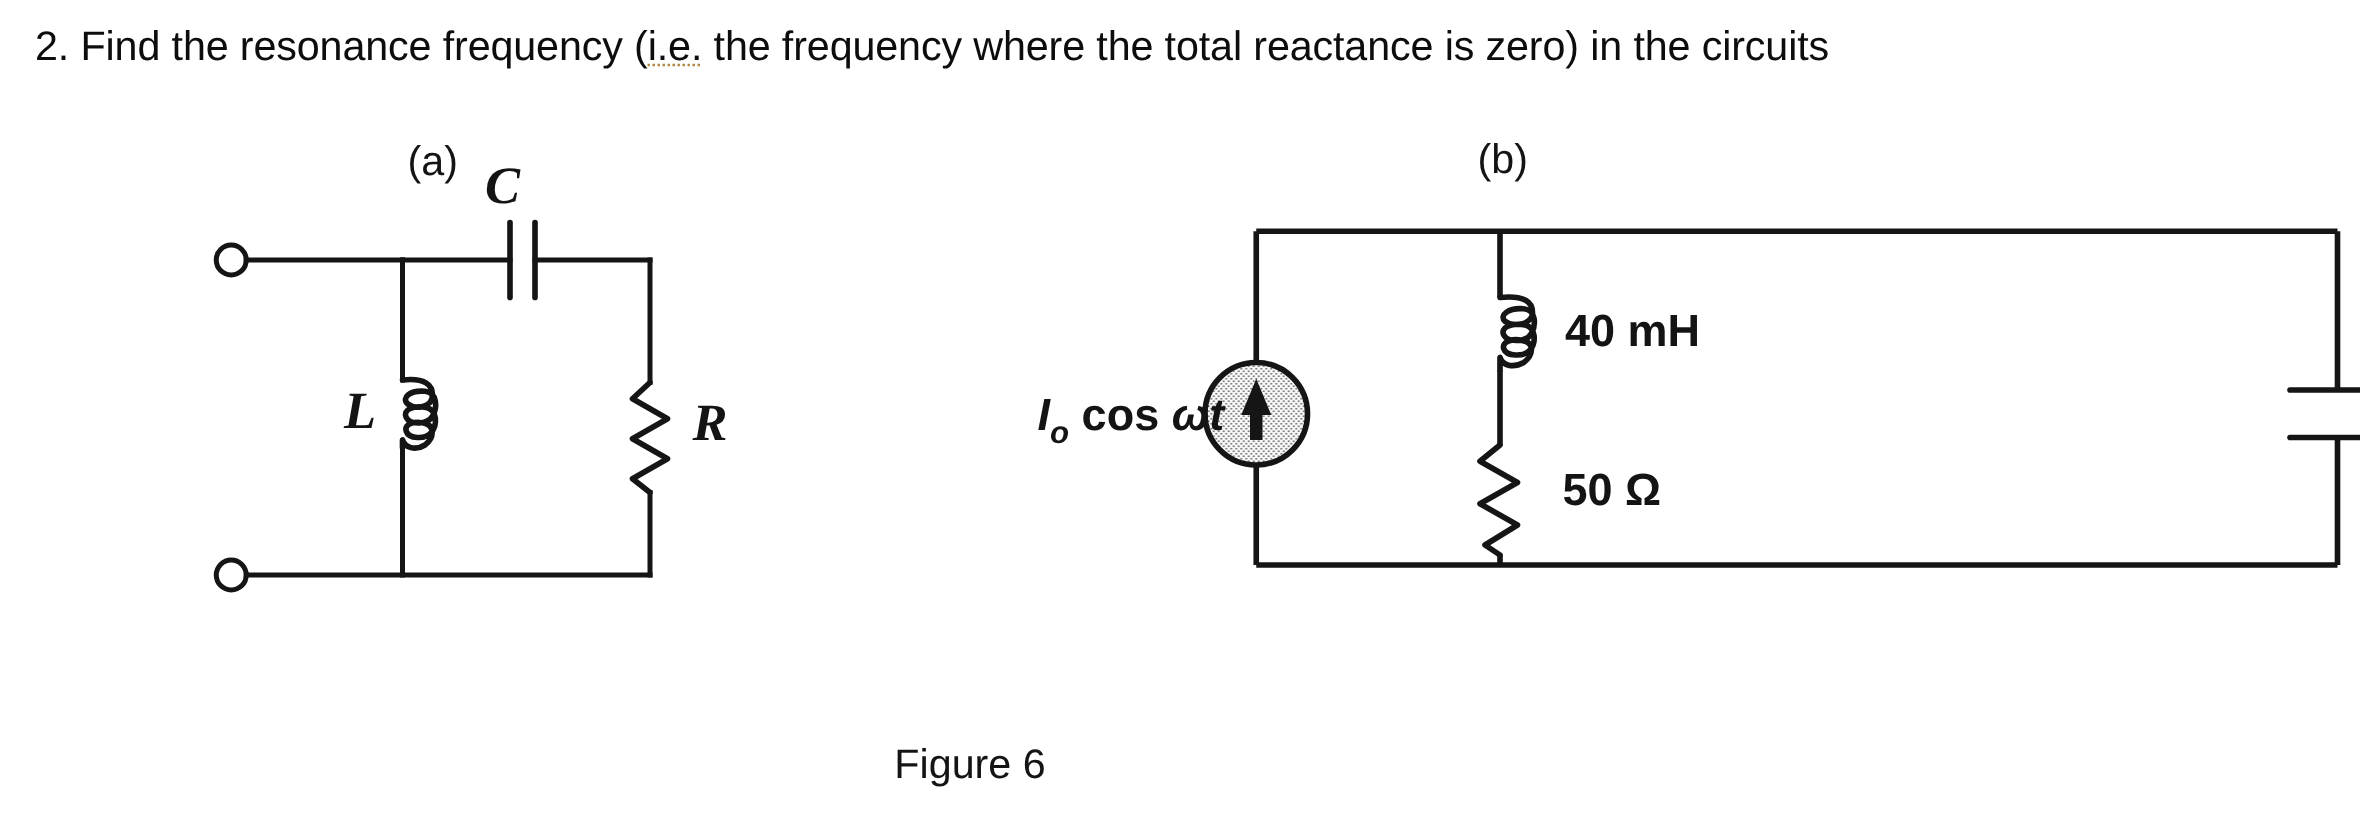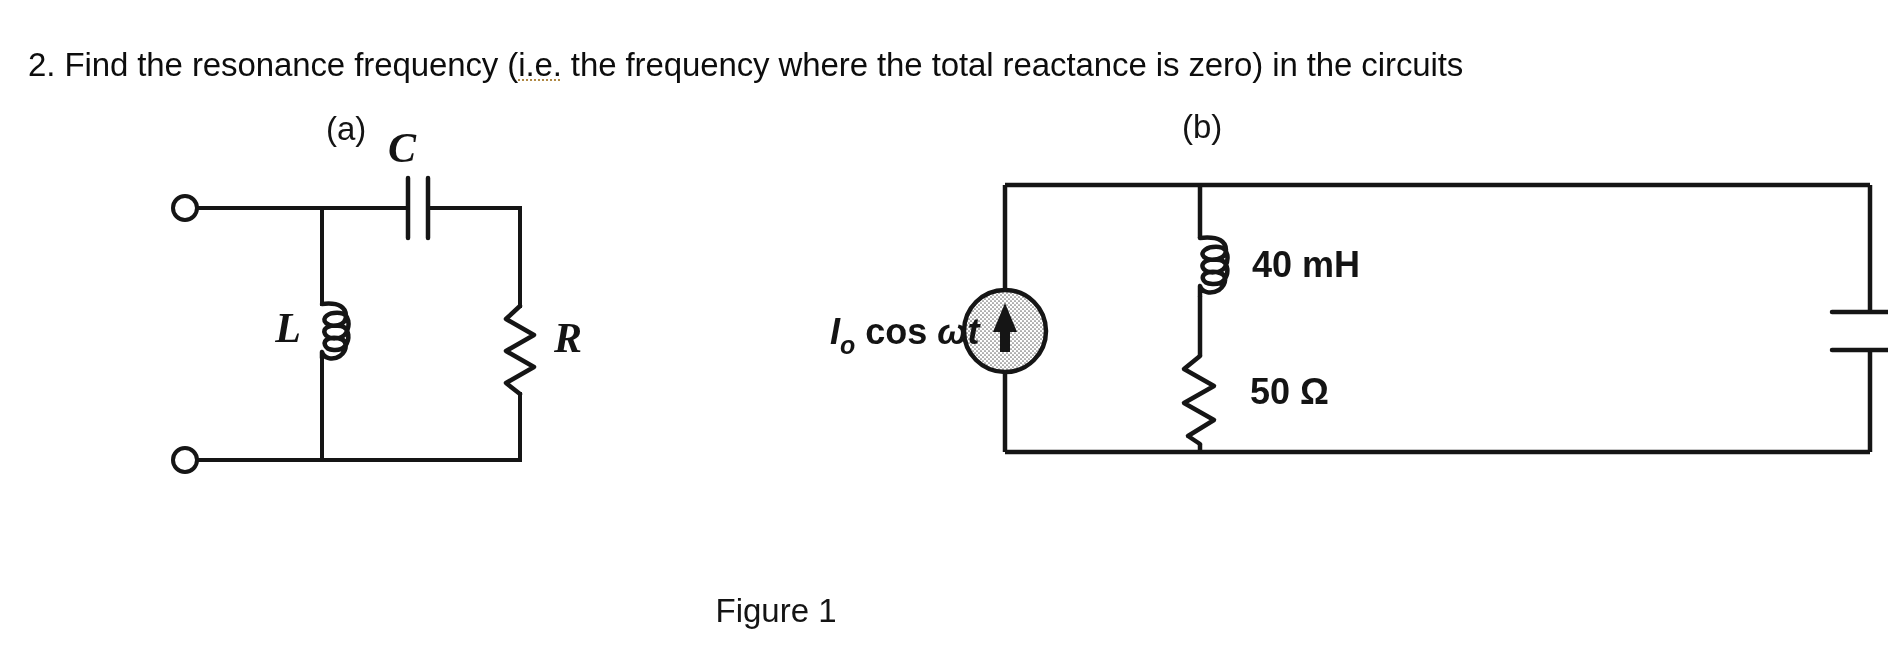--- a/index.html
+++ b/index.html
@@ -26,21 +26,20 @@
   
   .problem-text {
     position: absolute;
     left: 28px;
     top: 14px;
     width: 1840px;
     font-size: 33px;
     line-height: 1.38;
     letter-spacing: -0.1px;
     color: #0d0d0d;
-    margin-top: 28px;
   }
   .spell-underline {
     text-decoration: underline;
     text-decoration-style: dotted;
     text-decoration-color: #b08945;
     text-decoration-thickness: 2px;
     text-underline-offset: 3px;
   }
 
   
@@ -247,16 +246,16 @@
 
       <g>
         <path class="comp-stroke" d="M1022 152 L1098 152"></path>
         <path class="comp-stroke" d="M1022 190 L1098 190"></path>
       </g>
       <text class="value-label" x="1114" y="184">1 μF</text>
     </svg>
   </div>
 
   <div id="figure-caption">
-    <span>Figure 1</span>
+    <span>Figure 6</span>
   </div>
 
 </div>
 
 </body></html>

